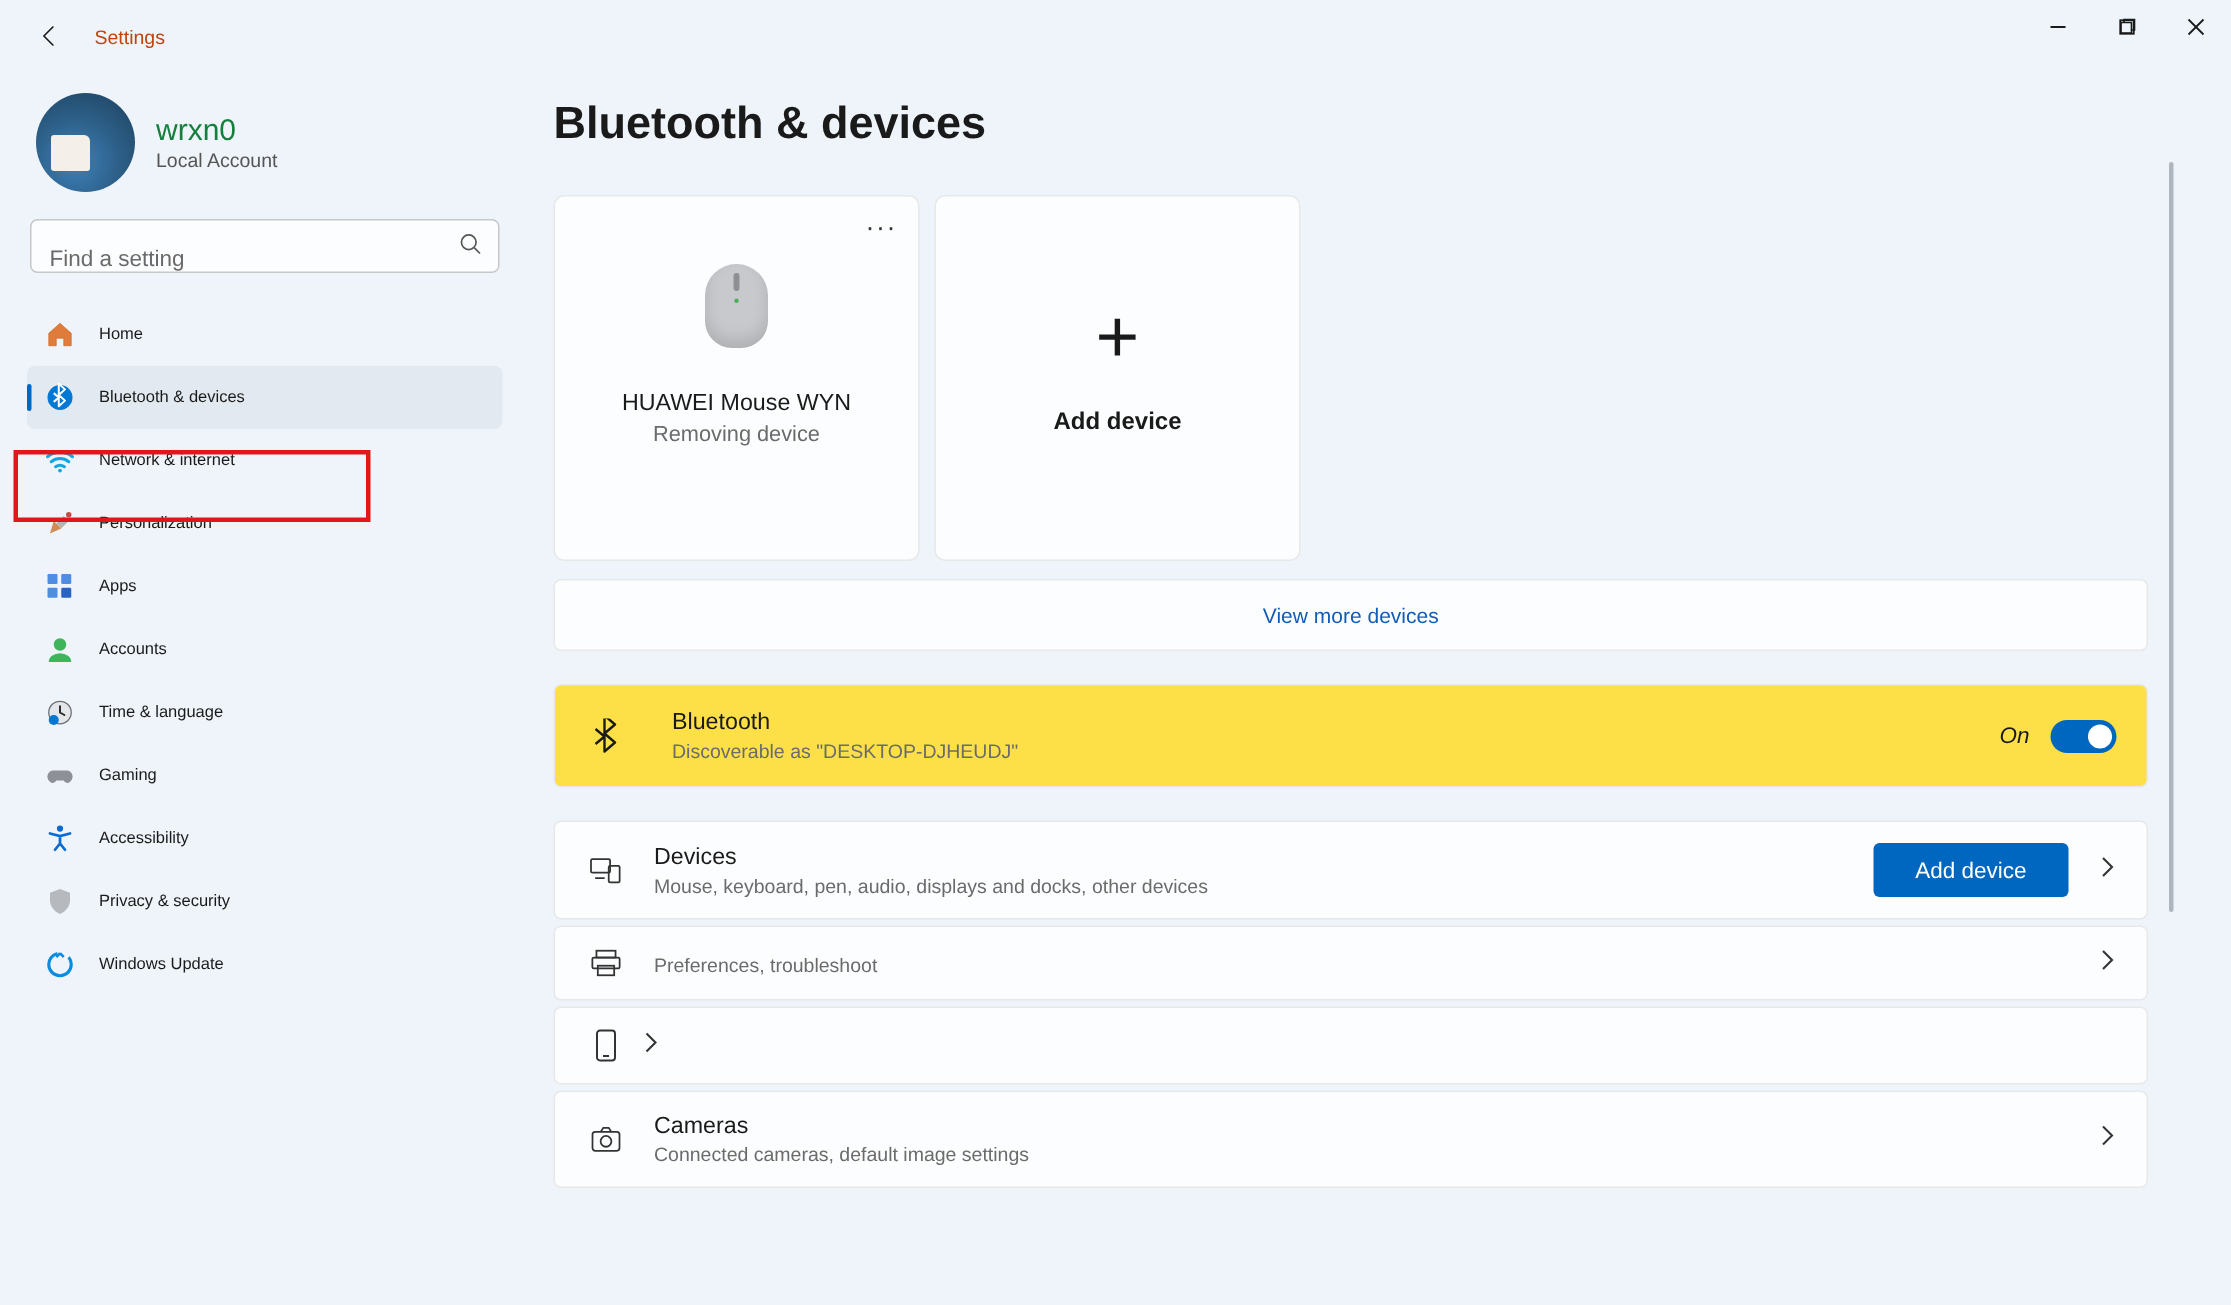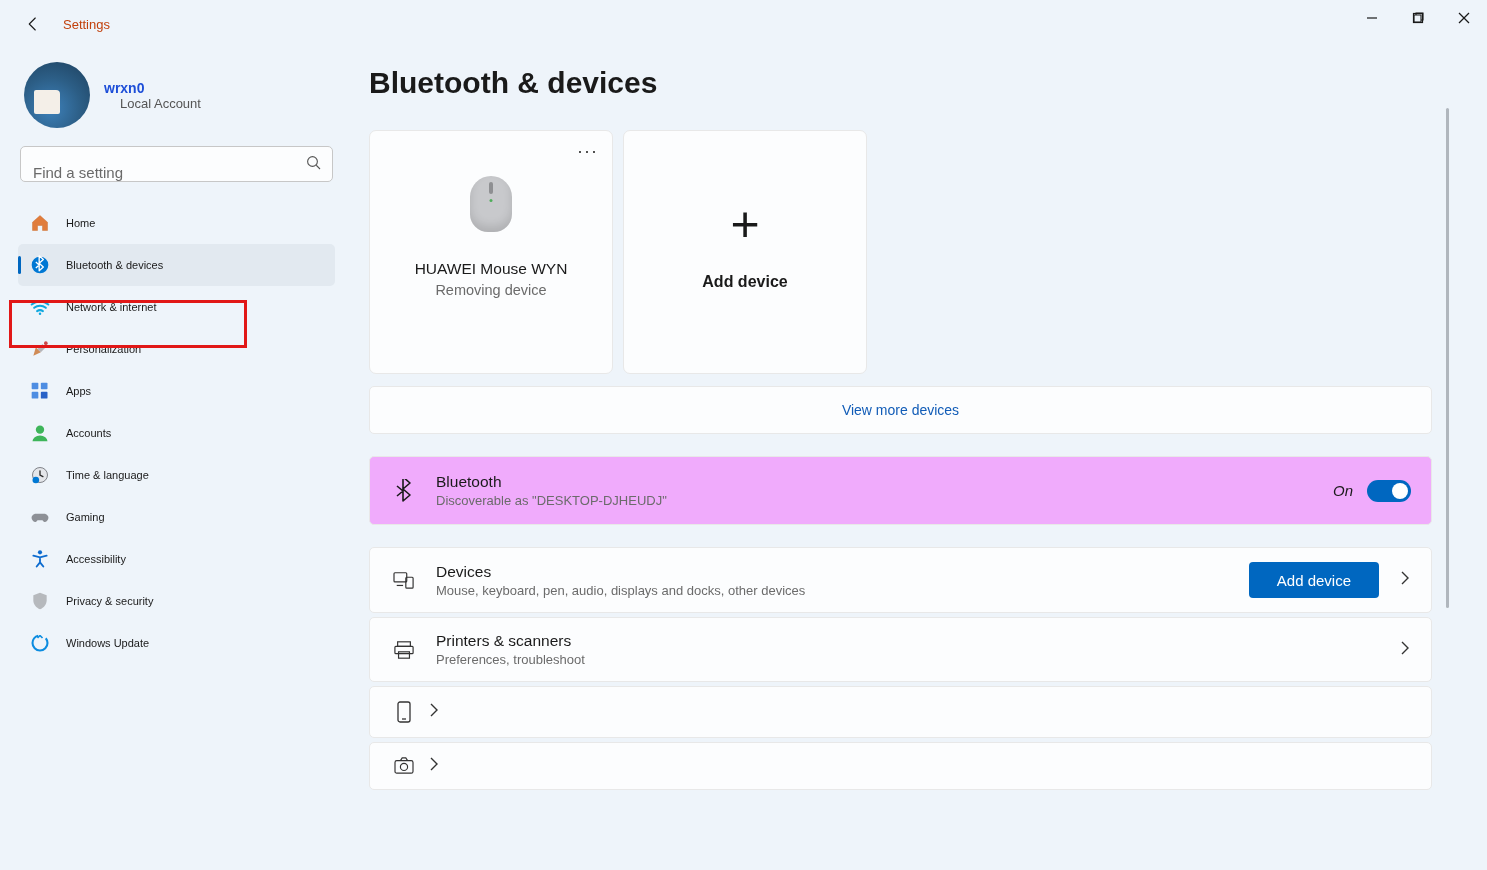--- a/index.html
+++ b/index.html
@@ -7,22 +7,22 @@
   .titlebar { height: 48px; display: flex; align-items: center; padding-left: 18px; }
   .back-btn { width: 30px; height: 30px; display: flex; align-items: center; justify-content: center; cursor: pointer; }
   .app-title { font-size: 13px; margin-left: 15px; color: #c2410c; }
   .window-controls { position: absolute; top: 0; right: 0; display: flex; }
   .wc-btn { width: 46px; height: 36px; display: flex; align-items: center; justify-content: center; cursor: pointer; }
   .layout { display: flex; height: calc(870px - 48px); }
   .sidebar { width: 345px; padding: 10px 10px 0 18px; flex-shrink: 0; }
   .profile { display: flex; align-items: center; gap: 14px; padding: 4px 6px 18px 6px; cursor: pointer;}
   .avatar { width: 66px; height: 66px; border-radius: 50%; background: radial-gradient(circle at 40% 70%, #e7e2d8 0%, #e7e2d8 10%, #3a7ab0 10%, #2c5e86 50%, #1d3f5c 100%); position: relative; overflow: hidden; }
   .avatar::after { content:''; position:absolute; left:10px; top:28px; width:26px; height:24px; background:#f4efe8; border-radius:2px 4px 2px 2px; }
-  .profile-name { font-size: 14px; font-weight: 700; color: #1d4ed8; }
-  .profile-type { font-size: 13px; color: #555; margin-left: 16px; }
+  .profile-name { font-size: 20px; font-weight: 400; color: #15803d; }
+  .profile-type { font-size: 13px; color: #555; }
   .search-wrap { position: relative; margin: 0 2px 20px 2px; }
   .search { width: 100%; height: 36px; border: 1px solid #c7c7c7; border-radius: 5px; background: #fcfdfe; padding: 16px 36px 0 12px; font-size: 15px; outline: none; }
   .search::placeholder { color: #6a6a6a; }
   .search-icon { position: absolute; right: 10px; top: 8px; color: #555; }
   .nav { display: flex; flex-direction: column; gap: 0; }
   .nav-item { display: flex; align-items: center; gap: 16px; height: 42px; padding-left: 12px; border-radius: 5px; cursor: pointer; font-size: 11px; color: #1a1a1a; position: relative; }
   .nav-item.selected { background: #e2e9f0; }
   .nav-item.selected::before { content:''; position:absolute; left:0; top:12px; height:18px; width:3px; background:#0067c0; border-radius:2px; }
   .nav-icon { width: 20px; height: 20px; display: flex; align-items: center; justify-content: center; }
   .highlight-box { position: absolute; border: 3px solid #e11717; pointer-events: none; }
@@ -32,21 +32,21 @@
   .device-card { width: 244px; height: 244px; background: #fcfdfe; border: 1px solid #e8e8e8; border-radius: 7px; position: relative; display: flex; flex-direction: column; align-items: center; justify-content: center; cursor: pointer; }
   .card-menu { position: absolute; top: 10px; right: 14px; font-size: 18px; color: #333; letter-spacing: 1px; cursor:pointer;}
   .mouse-graphic { width: 42px; height: 56px; background: #c8c9cc; border-radius: 21px 21px 18px 18px; position: relative; margin-top: -30px; margin-bottom: 28px; box-shadow: inset 0 -6px 10px rgba(0,0,0,0.12);}
   .mouse-graphic::before { content:''; position:absolute; left:50%; top:6px; transform:translateX(-50%); width:4px; height:12px; background:#8e8f92; border-radius:2px; }
   .mouse-graphic::after { content:''; position:absolute; left:50%; top:23px; transform:translateX(-50%); width:3px; height:3px; background:#4fae5a; border-radius:50%; }
   .card-title { font-size: 15.5px; color: #1a1a1a; text-align: center; }
   .card-sub { font-size: 14.5px; color: #6b6b6b; margin-top: 4px; text-align: center; }
   .plus { font-size: 50px; font-weight: 200; color: #1a1a1a; line-height: 1; margin-top: -14px; margin-bottom: 24px; }
   .add-title { font-size: 16px; font-weight: 600; color: #1a1a1a; }
   .view-more { background: #fcfdfe; border: 1px solid #e8e8e8; border-radius: 5px; height: 48px; display:flex; align-items:center; justify-content:center; color:#115cb7; font-size:14px; cursor:pointer; margin-bottom: 22px; }
-  .setting-row { background: #f0abfc; border: 1px solid #e8e8e8; border-radius: 5px; display: flex; align-items: center; padding: 16px 20px; margin-bottom: 22px; }
+  .setting-row { background: #fde047; border: 1px solid #e8e8e8; border-radius: 5px; display: flex; align-items: center; padding: 16px 20px; margin-bottom: 22px; gap: 12px; }
   .list-row { background: #fcfdfe; border: 1px solid #e8e8e8; border-radius: 5px; display: flex; align-items: center; padding: 14px 20px; margin-bottom: 4px; cursor:pointer; }
   .row-icon { width: 28px; display:flex; justify-content:center; color: #333; }
   .row-text { margin-left: 18px; flex:1; }
   .row-title { font-size: 15.5px; color:#1a1a1a; }
   .row-sub { font-size: 13px; color:#6b6b6b; margin-top:2px; }
   .toggle-wrap { display:flex; align-items:center; gap:14px; }
   .toggle-label { font-size: 15px; color:#1a1a1a;font-style:italic; }
   .toggle { width: 44px; height: 22px; background:#0067c0; border-radius: 11px; position: relative; cursor:pointer; }
   .toggle::after { content:''; position:absolute; right:3px; top:3px; width:16px; height:16px; background:#fff; border-radius:50%; }
   .primary-btn { background:#0067c0; color:#fff; border:none; border-radius:4px; height:36px; padding:0 28px; font-size:15px; cursor:pointer; margin-right: 10px;}
@@ -264,21 +264,20 @@
 
     <div class="list-row">
       <div class="row-icon">
           <svg width="22" height="20" viewBox="0 0 24 22">
             <rect x="5" y="2" width="14" height="5" stroke="#333" fill="none" stroke-width="1.3"></rect>
             <rect x="2" y="7" width="20" height="8" rx="1" stroke="#333" fill="none" stroke-width="1.3"></rect>
             <rect x="6" y="13" width="12" height="7" stroke="#333" fill="none" stroke-width="1.3"></rect>
           </svg>
         </div>
       <div class="row-text">
-        <div class="row-title">Printers &amp; scanners</div>
         <div class="row-sub">Preferences, troubleshoot</div>
       </div>
       <span class="chevron"><svg width="12" height="14" viewBox="0 0 12 14">
             <path d="M3 1l6 6-6 6" stroke="#333" stroke-width="1.4" fill="none"></path>
           </svg></span>
     </div>
 
     <div class="list-row">
       <div class="row-icon">
           <svg width="16" height="22" viewBox="0 0 16 22">
@@ -292,20 +291,24 @@
     </div>
 
     <div class="list-row">
       <div class="row-icon">
           <svg width="22" height="18" viewBox="0 0 24 20">
             <rect x="2" y="4" width="20" height="14" rx="2" stroke="#333" fill="none" stroke-width="1.3"></rect>
             <path d="M8 4l2-3h4l2 3" stroke="#333" fill="none" stroke-width="1.3"></path>
             <circle cx="12" cy="11" r="4" stroke="#333" fill="none" stroke-width="1.3"></circle>
           </svg>
         </div>
+      <div class="row-text">
+        <div class="row-title">Cameras</div>
+        <div class="row-sub">Connected cameras, default image settings</div>
+      </div>
       <span class="chevron"><svg width="12" height="14" viewBox="0 0 12 14">
             <path d="M3 1l6 6-6 6" stroke="#333" stroke-width="1.4" fill="none"></path>
           </svg></span>
     </div>
 
   </div>
 </div>
 
 <div class="highlight-box" style="left:9px; top:300px; width:238px; height:48px;"></div>
 

